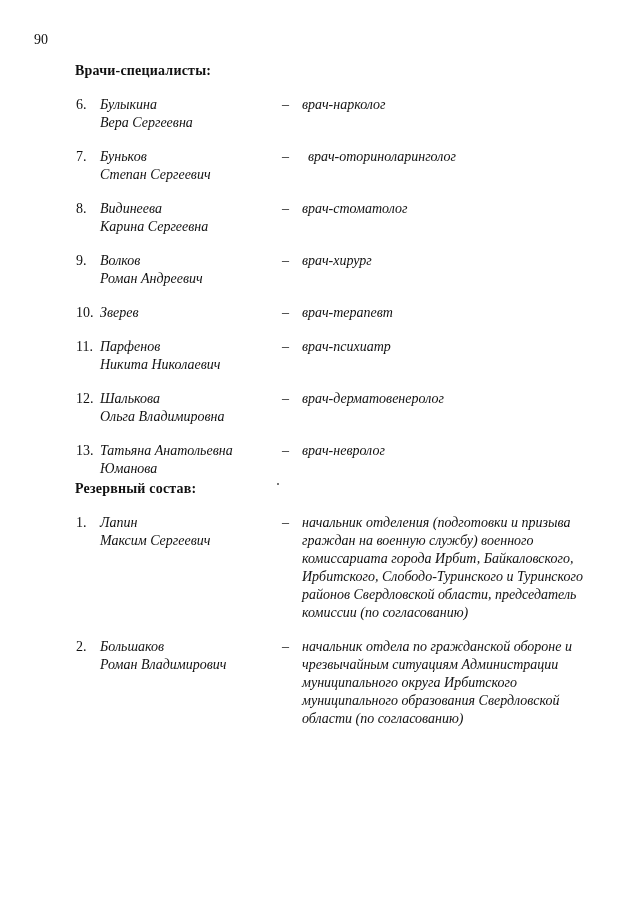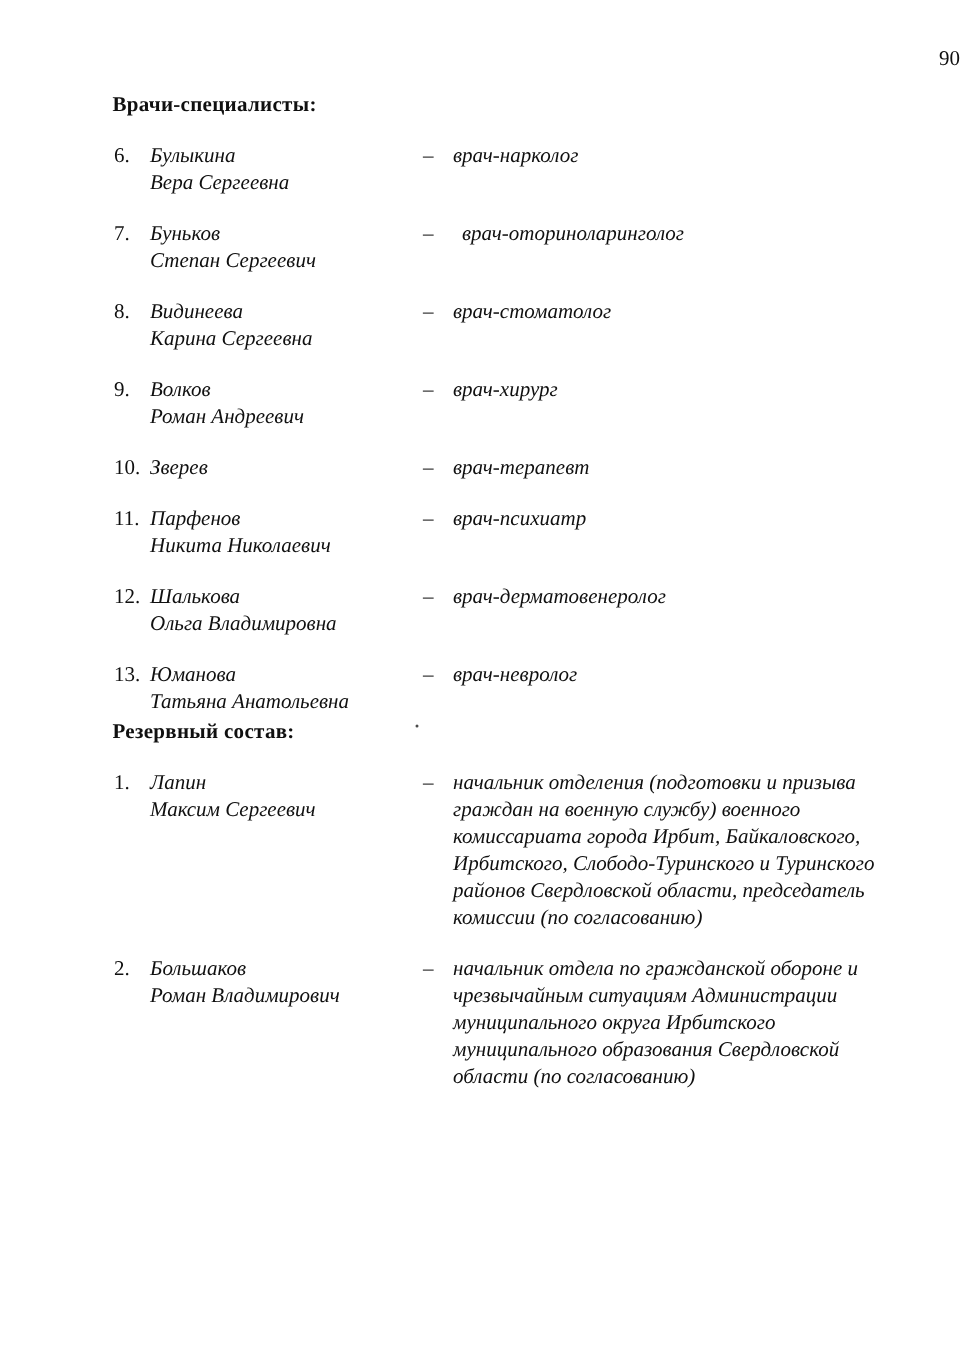--- a/index.html
+++ b/index.html
@@ -10,21 +10,21 @@
     height: 905px;
     background: #ffffff;
     color: #101010;
     font-family: "Liberation Serif", "DejaVu Serif", serif;
     font-size: 14px;
     line-height: 18px;
     padding-top: 31px;
     overflow: hidden;
   }
   .page-number {
-    text-align: right;
+    text-align: left;
     padding-left: 34px;
   }
   .heading {
     font-weight: bold;
     margin: 13px 0 0 75px;
     letter-spacing: 0.2px;
   }
   .heading.h2 { margin-top: 2px; }
   .row {
     display: flex;
@@ -120,22 +120,22 @@
       <div>Шалькова</div>
       <div>Ольга Владимировна</div>
     </div>
     <div class="dash">–</div>
     <div class="role">врач-дерматовенеролог</div>
   </div>
 
   <div class="row">
     <div class="num">13.</div>
     <div class="name">
+      <div>Татьяна Анатольевна</div>
       <div>Юманова</div>
-      <div>Татьяна Анатольевна</div>
     </div>
     <div class="dash">–</div>
     <div class="role">врач-невролог</div>
   </div>
 
   <div class="heading h2">Резервный состав:</div>
 
   <div class="row">
     <div class="num">1.</div>
     <div class="name">

